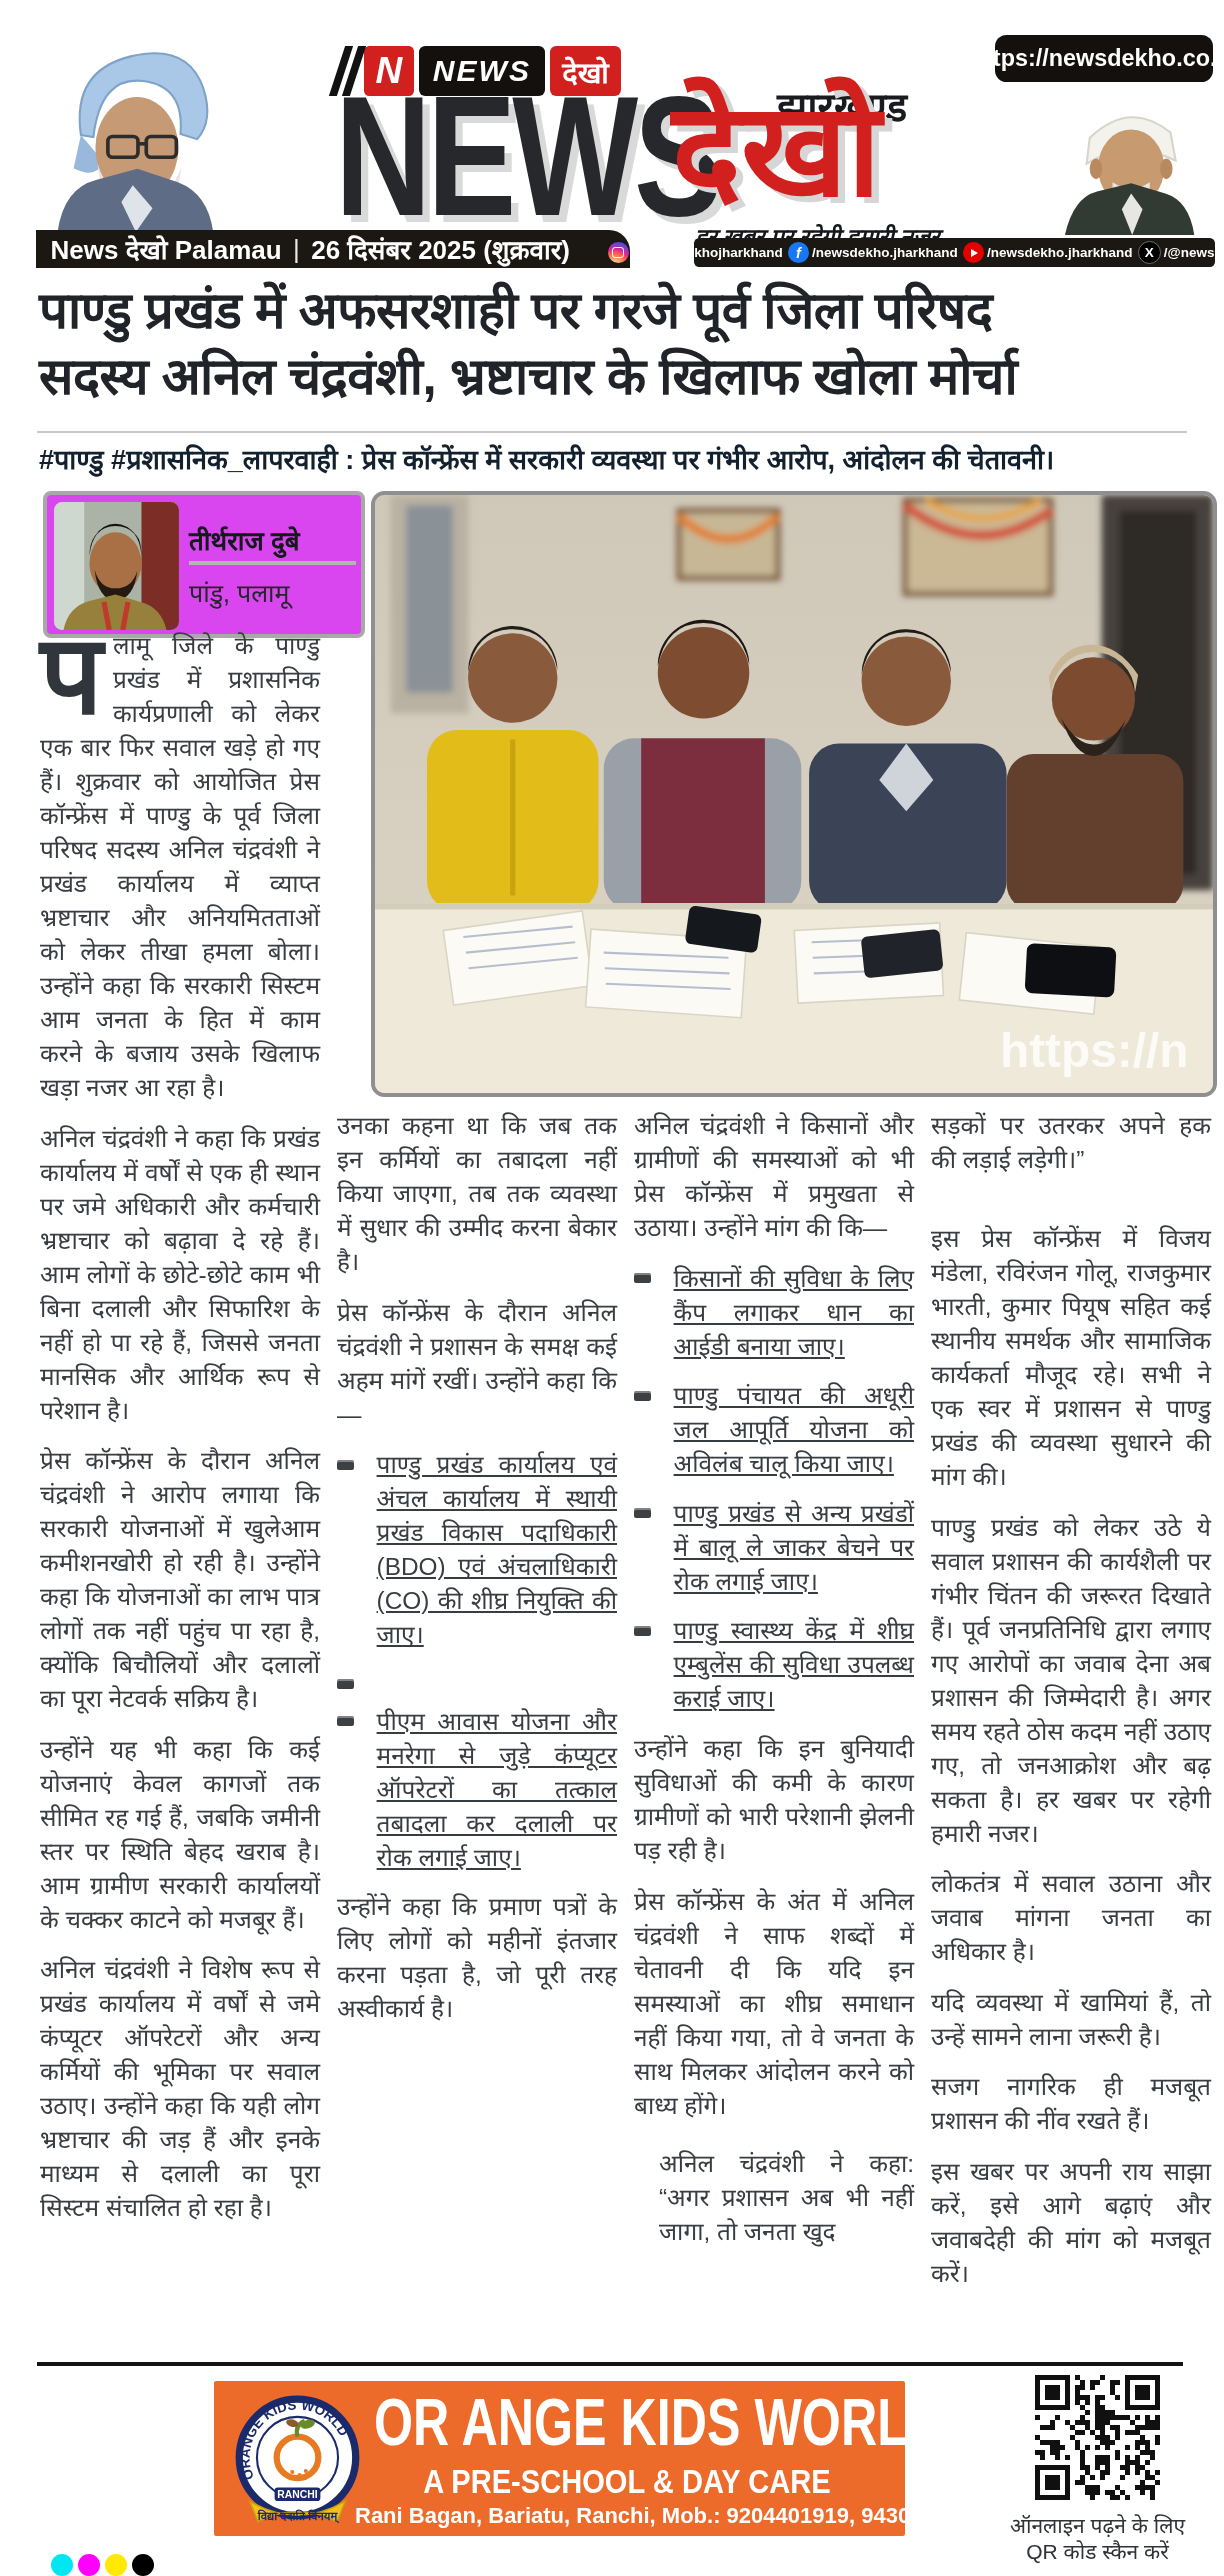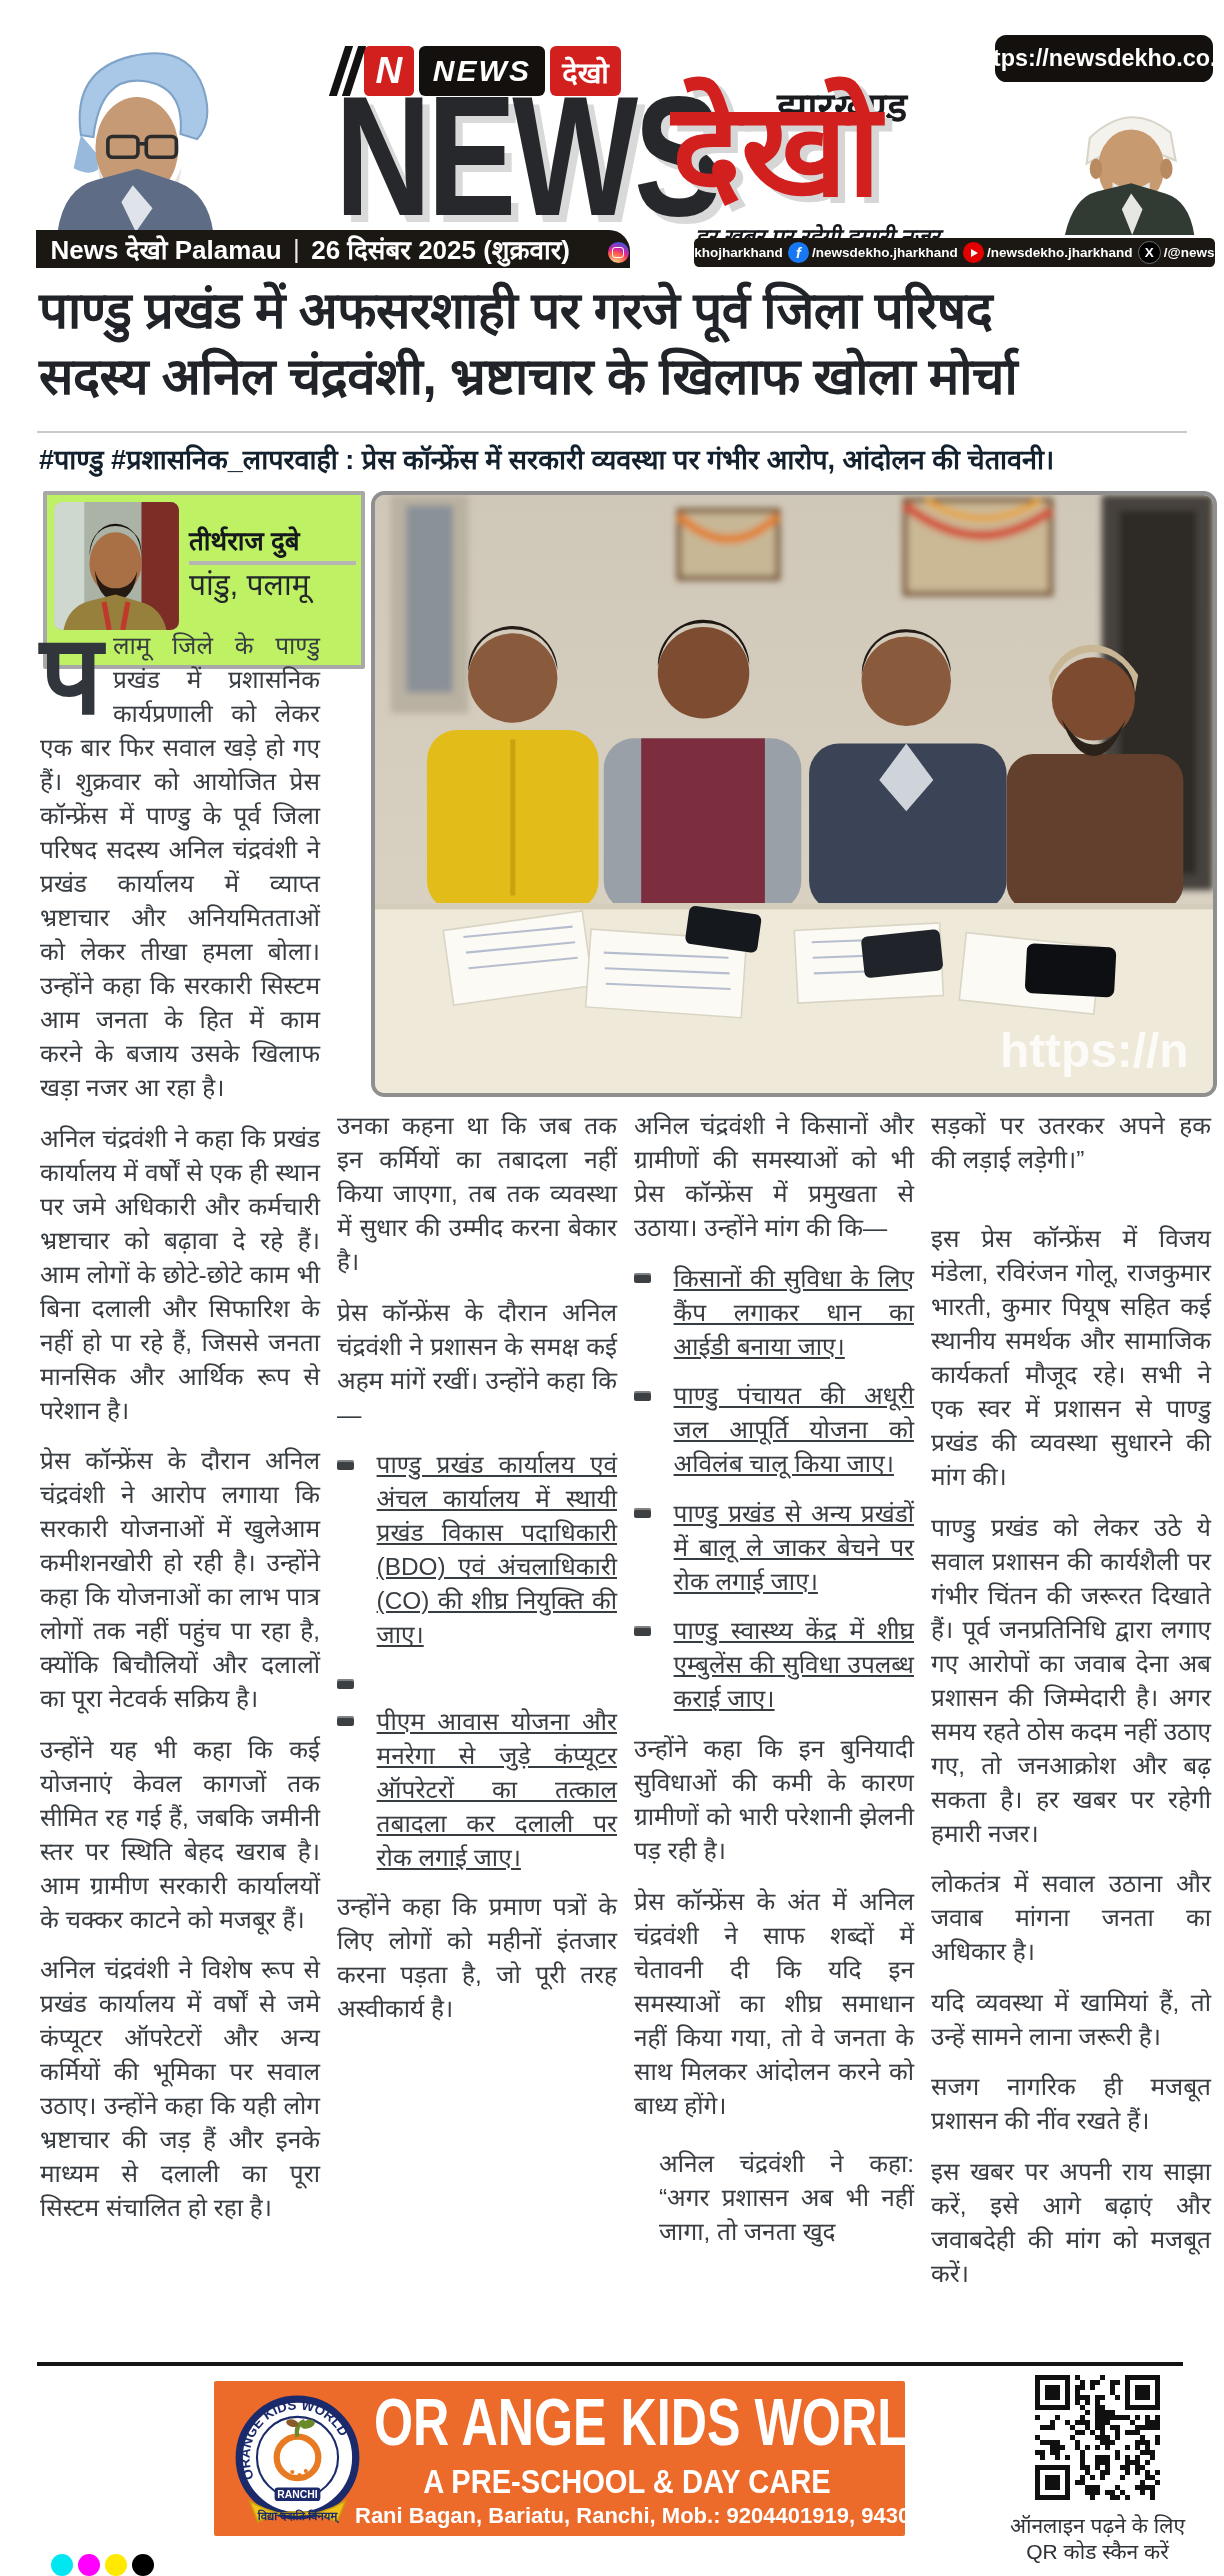--- a/index.html
+++ b/index.html
@@ -44,26 +44,26 @@
   .x-ic{background:#000;border:1px solid #6d6d6d;color:#fff;font-weight:bold;font-size:13.5px;}
   .x-ic::before{content:"X";}
 
   
   .headline{left:39px;top:278px;width:1150px;font-size:51px;line-height:66px;font-weight:bold;color:#202429;
         letter-spacing:-0.5px;}
   .subhead-rule{left:37px;top:431px;width:1150px;height:1.6px;background:#c9c9c9;}
   .subheadline{left:39px;top:440px;width:1150px;font-size:27px;font-weight:bold;color:#13202e;}
 
   
-  .byline-card{left:43px;top:491px;width:322px;height:178px;border:4.2px solid #a8a8a8;border-radius:2px;
-        background:#bef264;box-sizing:border-box;}
+  .byline-card{left:43px;top:491px;width:322px;height:147px;border:4.2px solid #a8a8a8;border-radius:8px;
+        background:#d946ef;box-sizing:border-box;}
   .byline-photo{left:7.3px;top:7.3px;width:125px;height:128px;border-radius:8.3px;overflow:hidden;}
   .byline-name{left:142px;top:27px;font-size:26px;font-weight:bold;color:#15181c;}
   .byline-rule{left:142px;top:66px;width:167px;height:3.6px;background:#b5b5b5;}
-  .byline-loc{left:142px;top:68px;font-size:30px;color:#23262a;}
+  .byline-loc{left:142px;top:80px;font-size:25px;color:#23262a;}
 
   
   .main-photo{left:371px;top:491px;width:846px;height:606px;border:4.7px solid #8f8f8f;border-radius:13.5px;
         overflow:hidden;box-sizing:border-box;background:#d6cfc2;font-weight:bold;}
   .main-photo svg{display:block;width:100%;height:100%;}
 
   
   .col{width:280px;font-size:24.4px;line-height:34px;text-align:justify;color:#383d42;}
   .col p{margin:0 0 16.6px 0;}
   .col1{left:40px;top:629px;}

